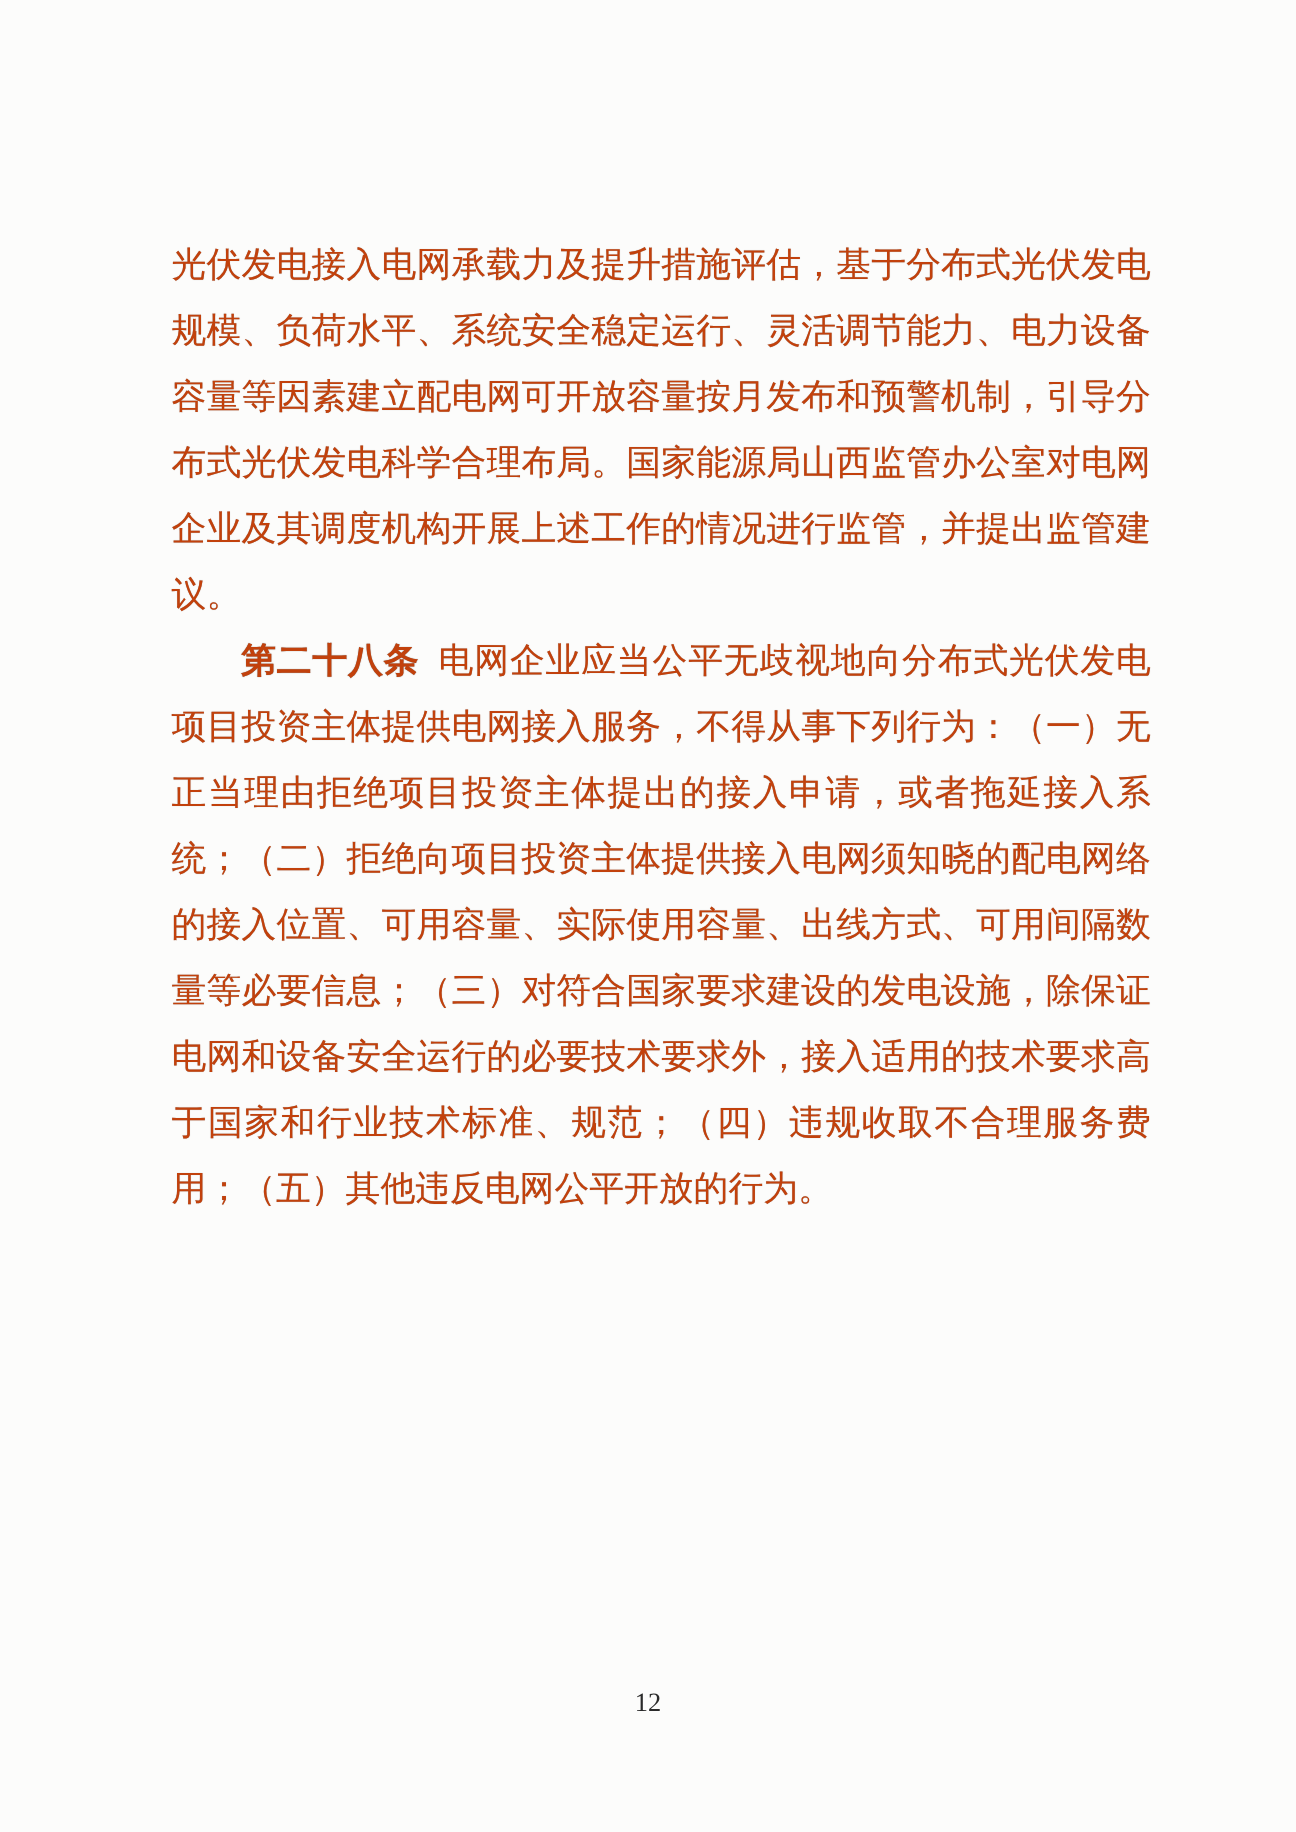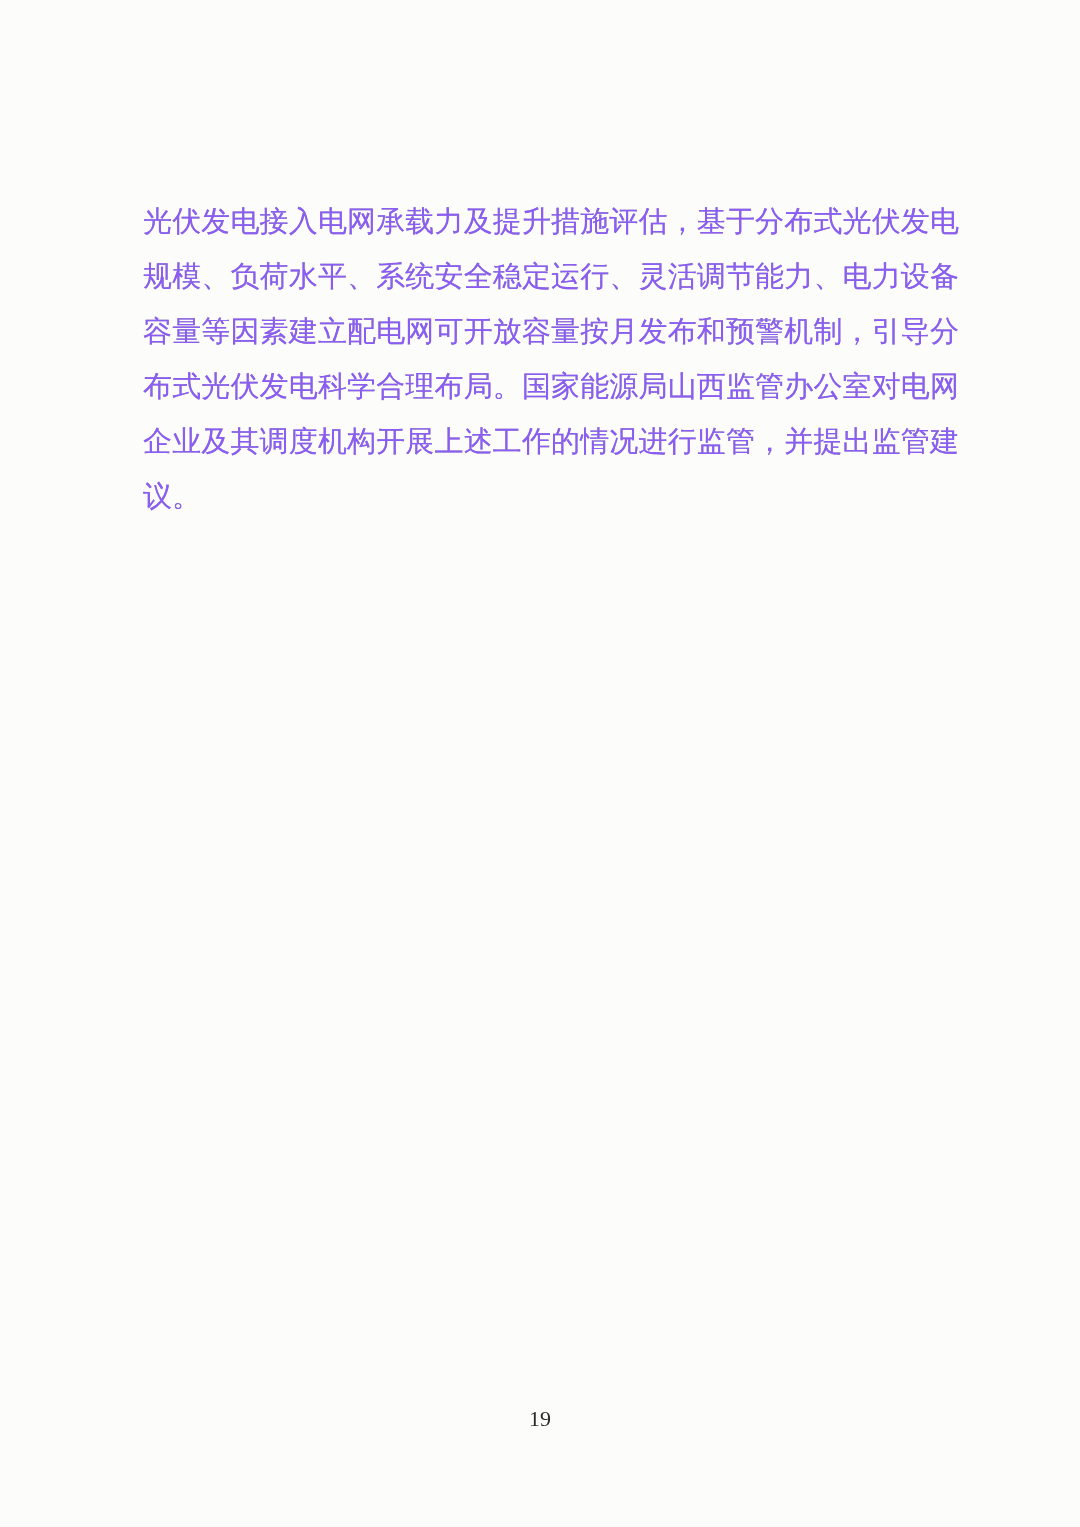--- a/index.html
+++ b/index.html
@@ -19,21 +19,21 @@
     height: 1527px;
     background: #fcfcfb;
   }
   .text-block {
     position: absolute;
     left: 143px;
     top: 194px;
     width: 816px;
     font-size: 29px;
     line-height: 55px;
-    color: #8b5cf6;
+    color: #c2410c;
     text-align: justify;
     text-justify: inter-ideograph;
     letter-spacing: 0;
     text-shadow: 0 0 0.6px rgba(45,45,45,0.45);
   }
   .text-block p {
     margin: 0;
     padding: 0;
   }
   .text-block p.indent {
@@ -53,15 +53,16 @@
     font-size: 22px;
     color: #2a2a2a;
   }
 </style>
 </head>
 <body>
 
 <div class="page">
   <div class="text-block">
       <p class="">光伏发电接入电网承载力及提升措施评估，基于分布式光伏发电规模、负荷水平、系统安全稳定运行、灵活调节能力、电力设备容量等因素建立配电网可开放容量按月发布和预警机制，引导分布式光伏发电科学合理布局。国家能源局山西监管办公室对电网企业及其调度机构开展上述工作的情况进行监管，并提出监管建议。</p>
+      <p class="indent"><span class="article-lead">第二十八条</span>电网企业应当公平无歧视地向分布式光伏发电项目投资主体提供电网接入服务，不得从事下列行为：（一）无正当理由拒绝项目投资主体提出的接入申请，或者拖延接入系统；（二）拒绝向项目投资主体提供接入电网须知晓的配电网络的接入位置、可用容量、实际使用容量、出线方式、可用间隔数量等必要信息；（三）对符合国家要求建设的发电设施，除保证电网和设备安全运行的必要技术要求外，接入适用的技术要求高于国家和行业技术标准、规范；（四）违规收取不合理服务费用；（五）其他违反电网公平开放的行为。</p>
     </div>
-  <div class="page-number">19</div>
+  <div class="page-number">12</div>
 </div>
 
 </body></html>

